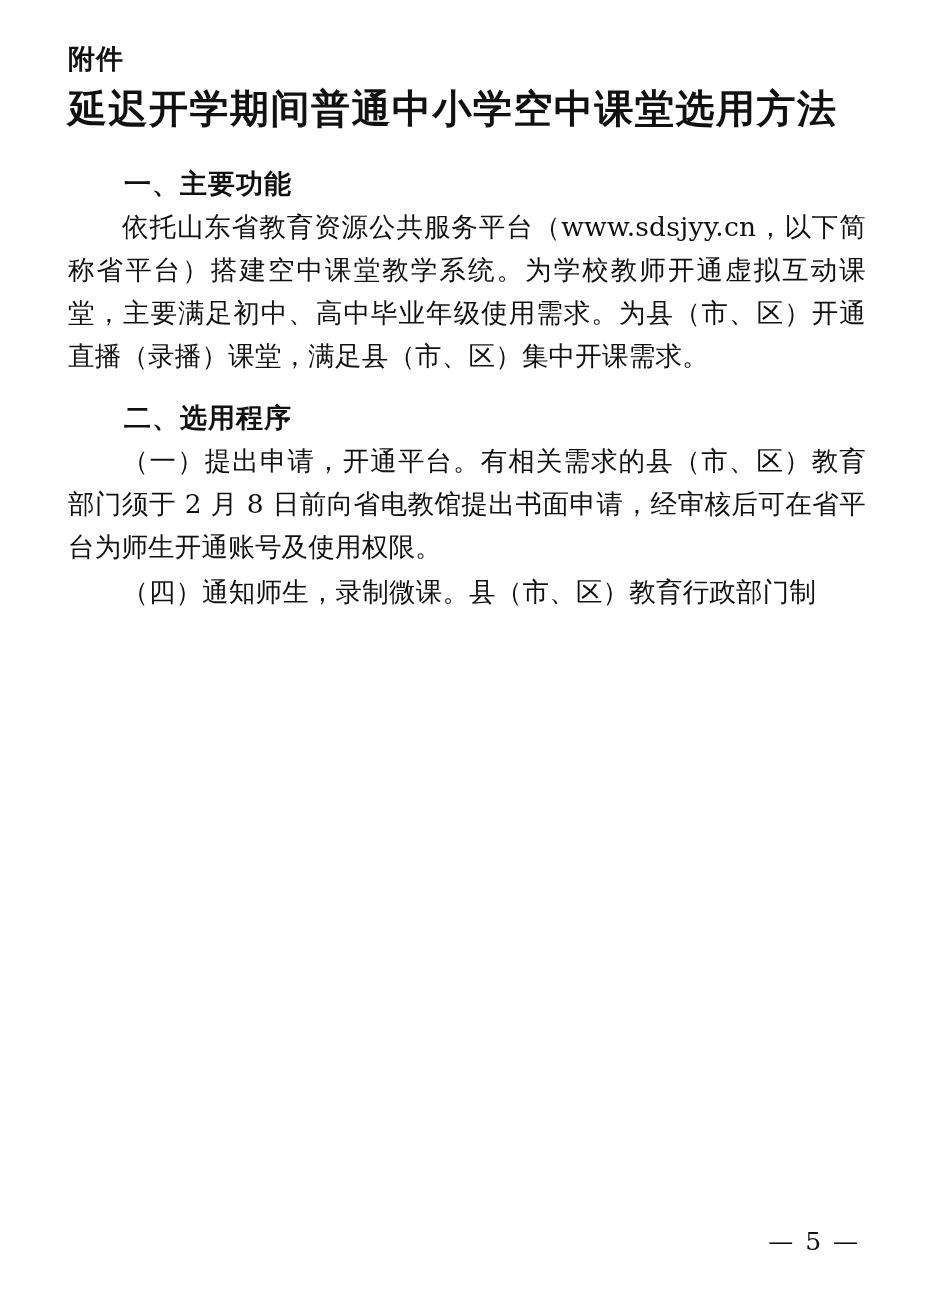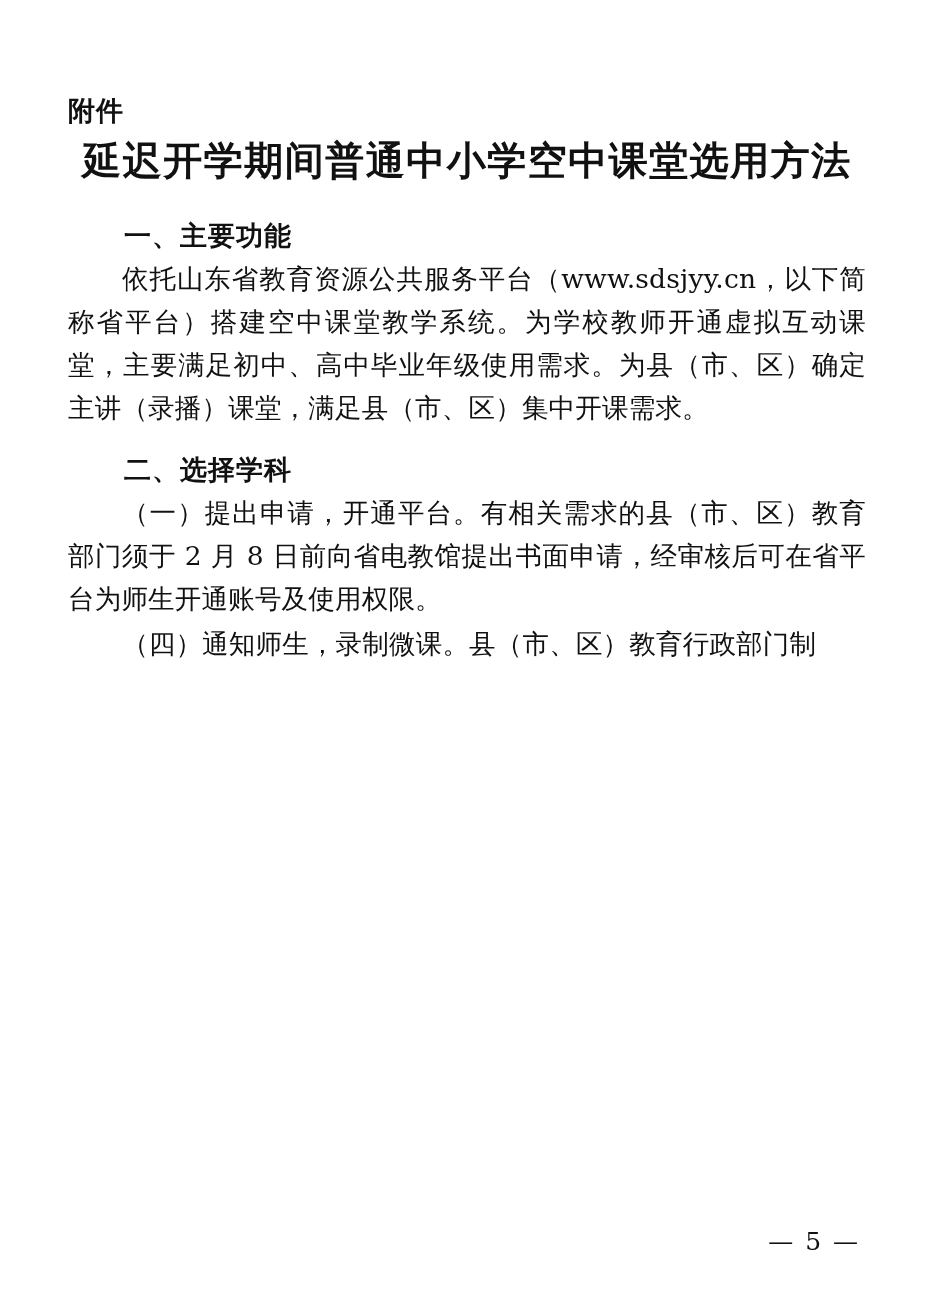--- a/index.html
+++ b/index.html
@@ -13,34 +13,34 @@
     font-family: "DejaVu Serif", "Liberation Serif", serif;
     color: #111111;
     position: relative;
     overflow: hidden;
   }
   .page {
     position: relative;
     width: 938px;
     height: 1292px;
     box-sizing: border-box;
-    padding: 96px 72px 40px 68px;
+    padding: 44px 72px 40px 68px;
   }
   .attachment-label {
     font-size: 27px;
     font-weight: 700;
     letter-spacing: 1px;
     line-height: 1.1;
     margin: 0 0 10px 0;
     font-family: "DejaVu Sans", "Liberation Sans", sans-serif;
   }
   .doc-title {
     font-size: 39px;
     font-weight: 700;
-    text-align: center;
+    text-align: left;
     letter-spacing: 1.5px;
     margin: 4px 0 34px 0;
     line-height: 1.25;
     font-family: "DejaVu Serif", "Liberation Serif", serif;
   }
   .section-heading {
     font-size: 27px;
     font-weight: 700;
     margin: 22px 0 4px 0;
     text-indent: 56px;
@@ -70,24 +70,24 @@
 <body>
 
 <div class="page">
 
   <div class="attachment-label">附件</div>
 
   <h1 class="doc-title">延迟开学期间普通中小学空中课堂选用方法</h1>
 
   <div class="section">
     <div class="section-heading">一、主要功能</div>
-    <p class="body-par">依托山东省教育资源公共服务平台（www.sdsjyy.cn，以下简称省平台）搭建空中课堂教学系统。为学校教师开通虚拟互动课堂，主要满足初中、高中毕业年级使用需求。为县（市、区）确定主讲（录播）课堂，满足县（市、区）集中开课需求。</p>
+    <p class="body-par">依托山东省教育资源公共服务平台（www.sdsjyy.cn，以下简称省平台）搭建空中课堂教学系统。为学校教师开通虚拟互动课堂，主要满足初中、高中毕业年级使用需求。为县（市、区）开通直播（录播）课堂，满足县（市、区）集中开课需求。</p>
   </div>
 
   <div class="section">
-    <div class="section-heading">二、选择学科</div>
+    <div class="section-heading">二、选用程序</div>
     <p class="body-par">（一）提出申请，开通平台。有相关需求的县（市、区）教育部门须于 2 月 8 日前向省电教馆提出书面申请，经审核后可在省平台为师生开通账号及使用权限。</p>
     <p class="body-par">（四）通知师生，录制微课。县（市、区）教育行政部门制</p>
   </div>
 
   <div class="page-number">— 5 —</div>
 
 </div>
 
 </body></html>

